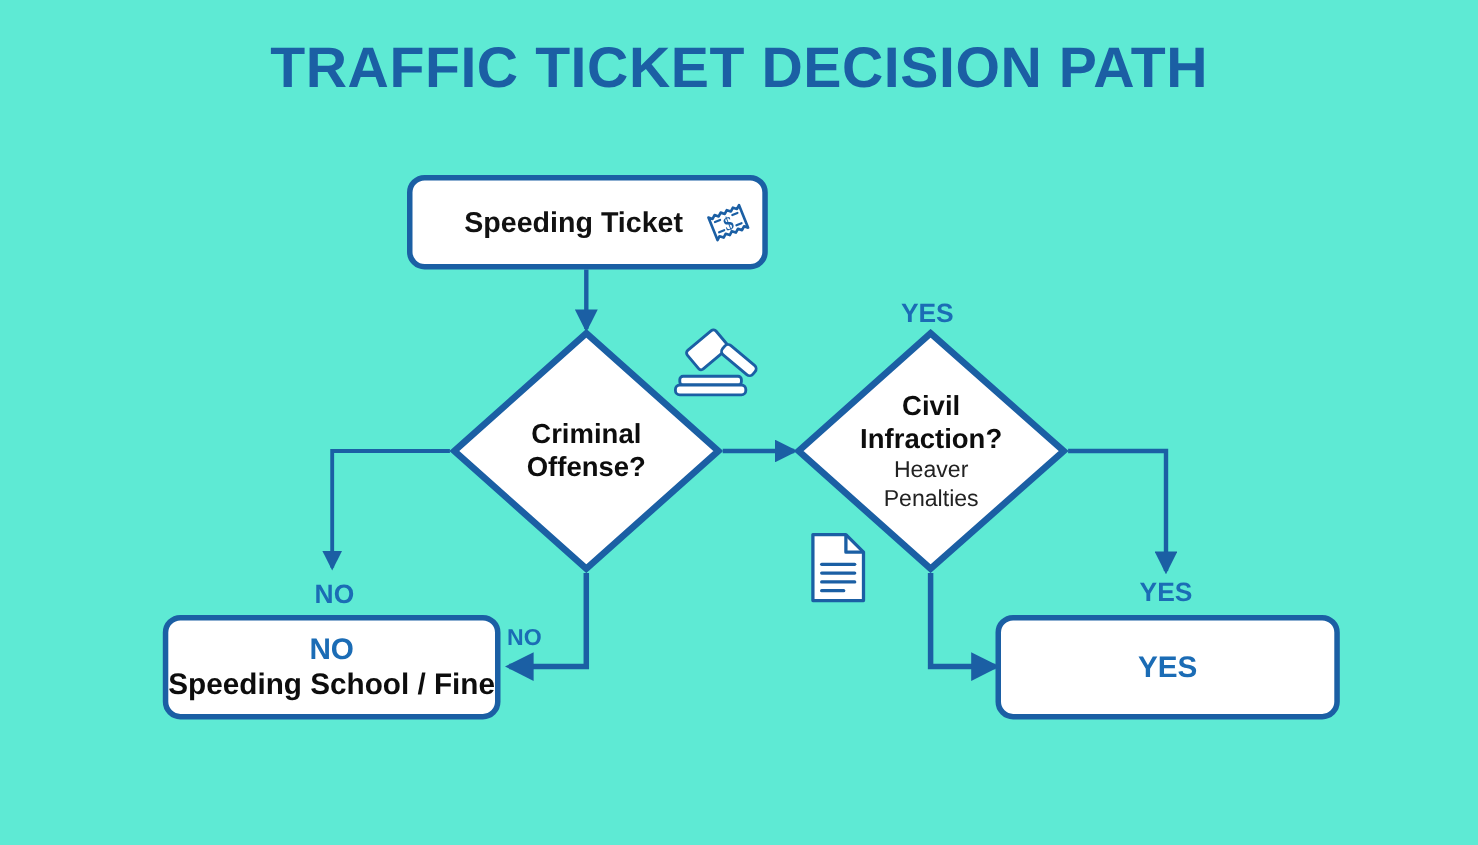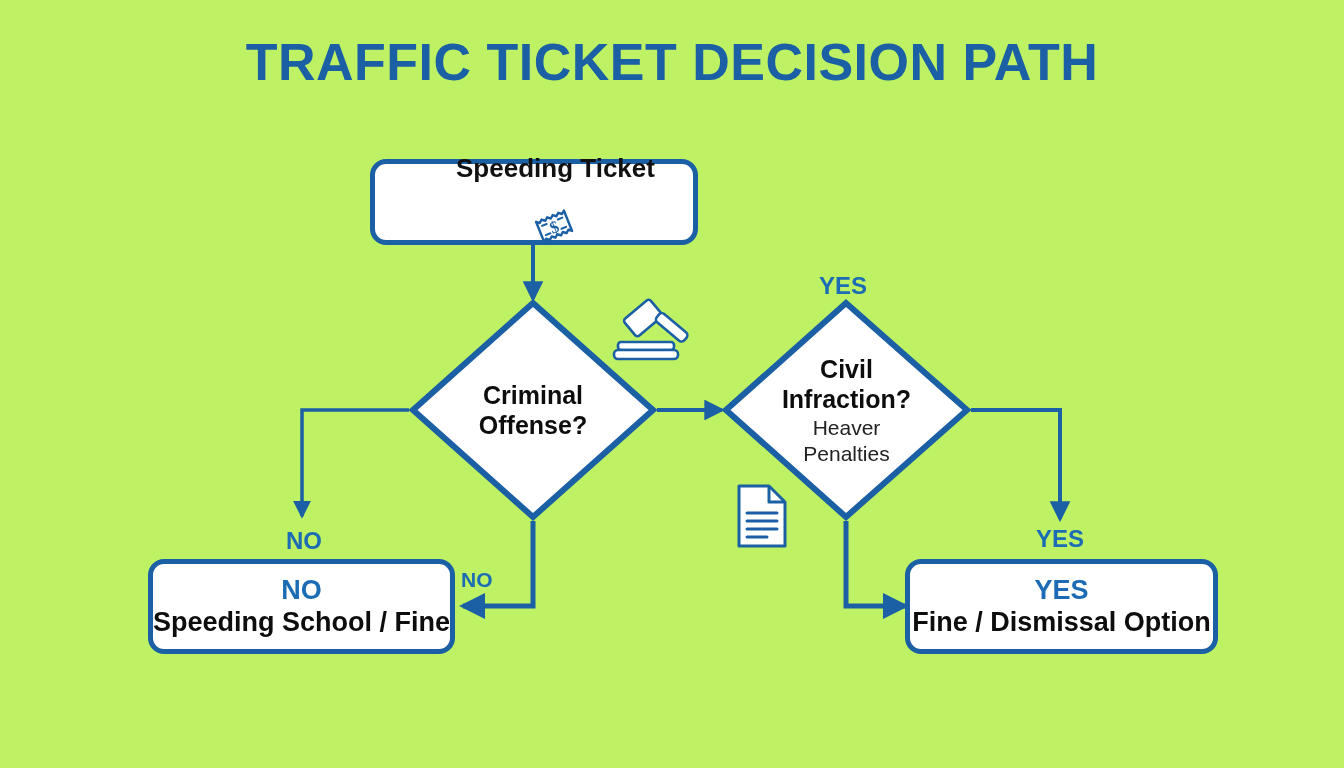--- a/index.html
+++ b/index.html
@@ -4,21 +4,21 @@
 <style>
   html, body {
     margin: 0;
     padding: 0;
     background: #ffffff;
   }
   #canvas {
     position: relative;
     width: 1344px;
     height: 768px;
-    background: #bef264;
+    background: #5eead4;
     overflow: hidden;
     font-family: "Liberation Sans", sans-serif;
   }
 
   
   #title {
     position: absolute;
     left: 0;
     top: 32px;
     width: 1344px;
@@ -48,21 +48,21 @@
     background: #ffffff;
     border: 5px solid #1B5FA4;
     border-radius: 16px;
     display: flex;
     flex-direction: column;
     align-items: center;
     justify-content: center;
   }
   .box-row {
     display: flex;
-    flex-direction: column;
+    flex-direction: row;
     align-items: center;
     justify-content: center;
     gap: 16px;
     margin-left: 43px;
   }
   .box-title {
     font-family: "Liberation Sans", sans-serif;
     font-weight: bold;
     font-size: 26px;
     color: #111111;
@@ -239,16 +239,15 @@
 
   <div class="edge-label" style="left:1036px; top:525px; font-size:24px;">YES</div>
 
   <div class="node-box" style="left:148px; top:559px; width:307px; height:95px;">
     <div class="box-answer">NO</div>
     <div class="box-sub">Speeding School / Fine</div>
   </div>
 
   <div class="node-box" style="left:905px; top:559px; width:313px; height:95px;">
     <div class="box-answer">YES</div>
-    <div class="box-sub">Fine / Dismissal Option</div>
   </div>
 
 </div>
 
 </body></html>

